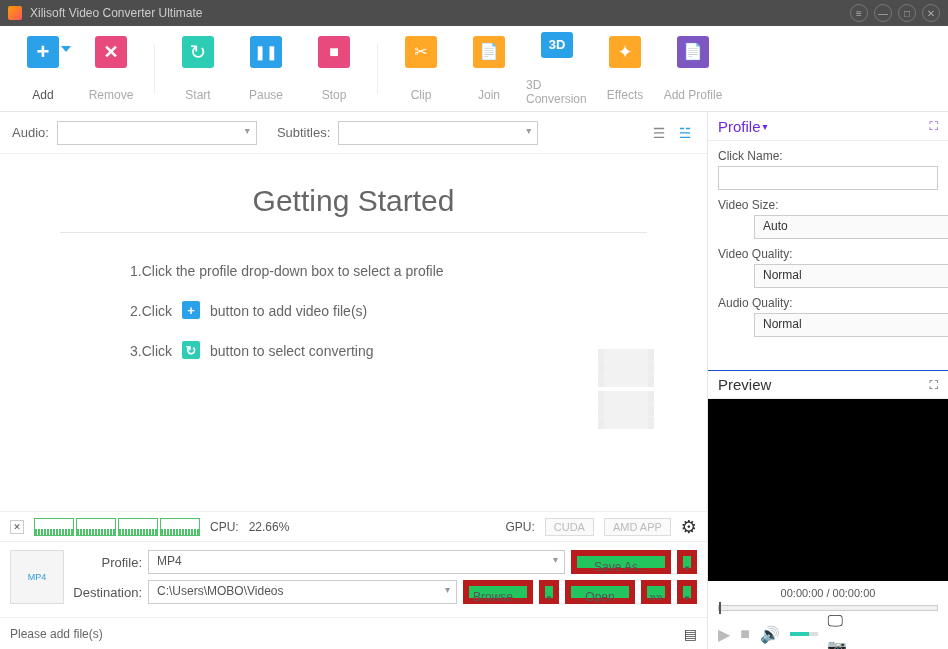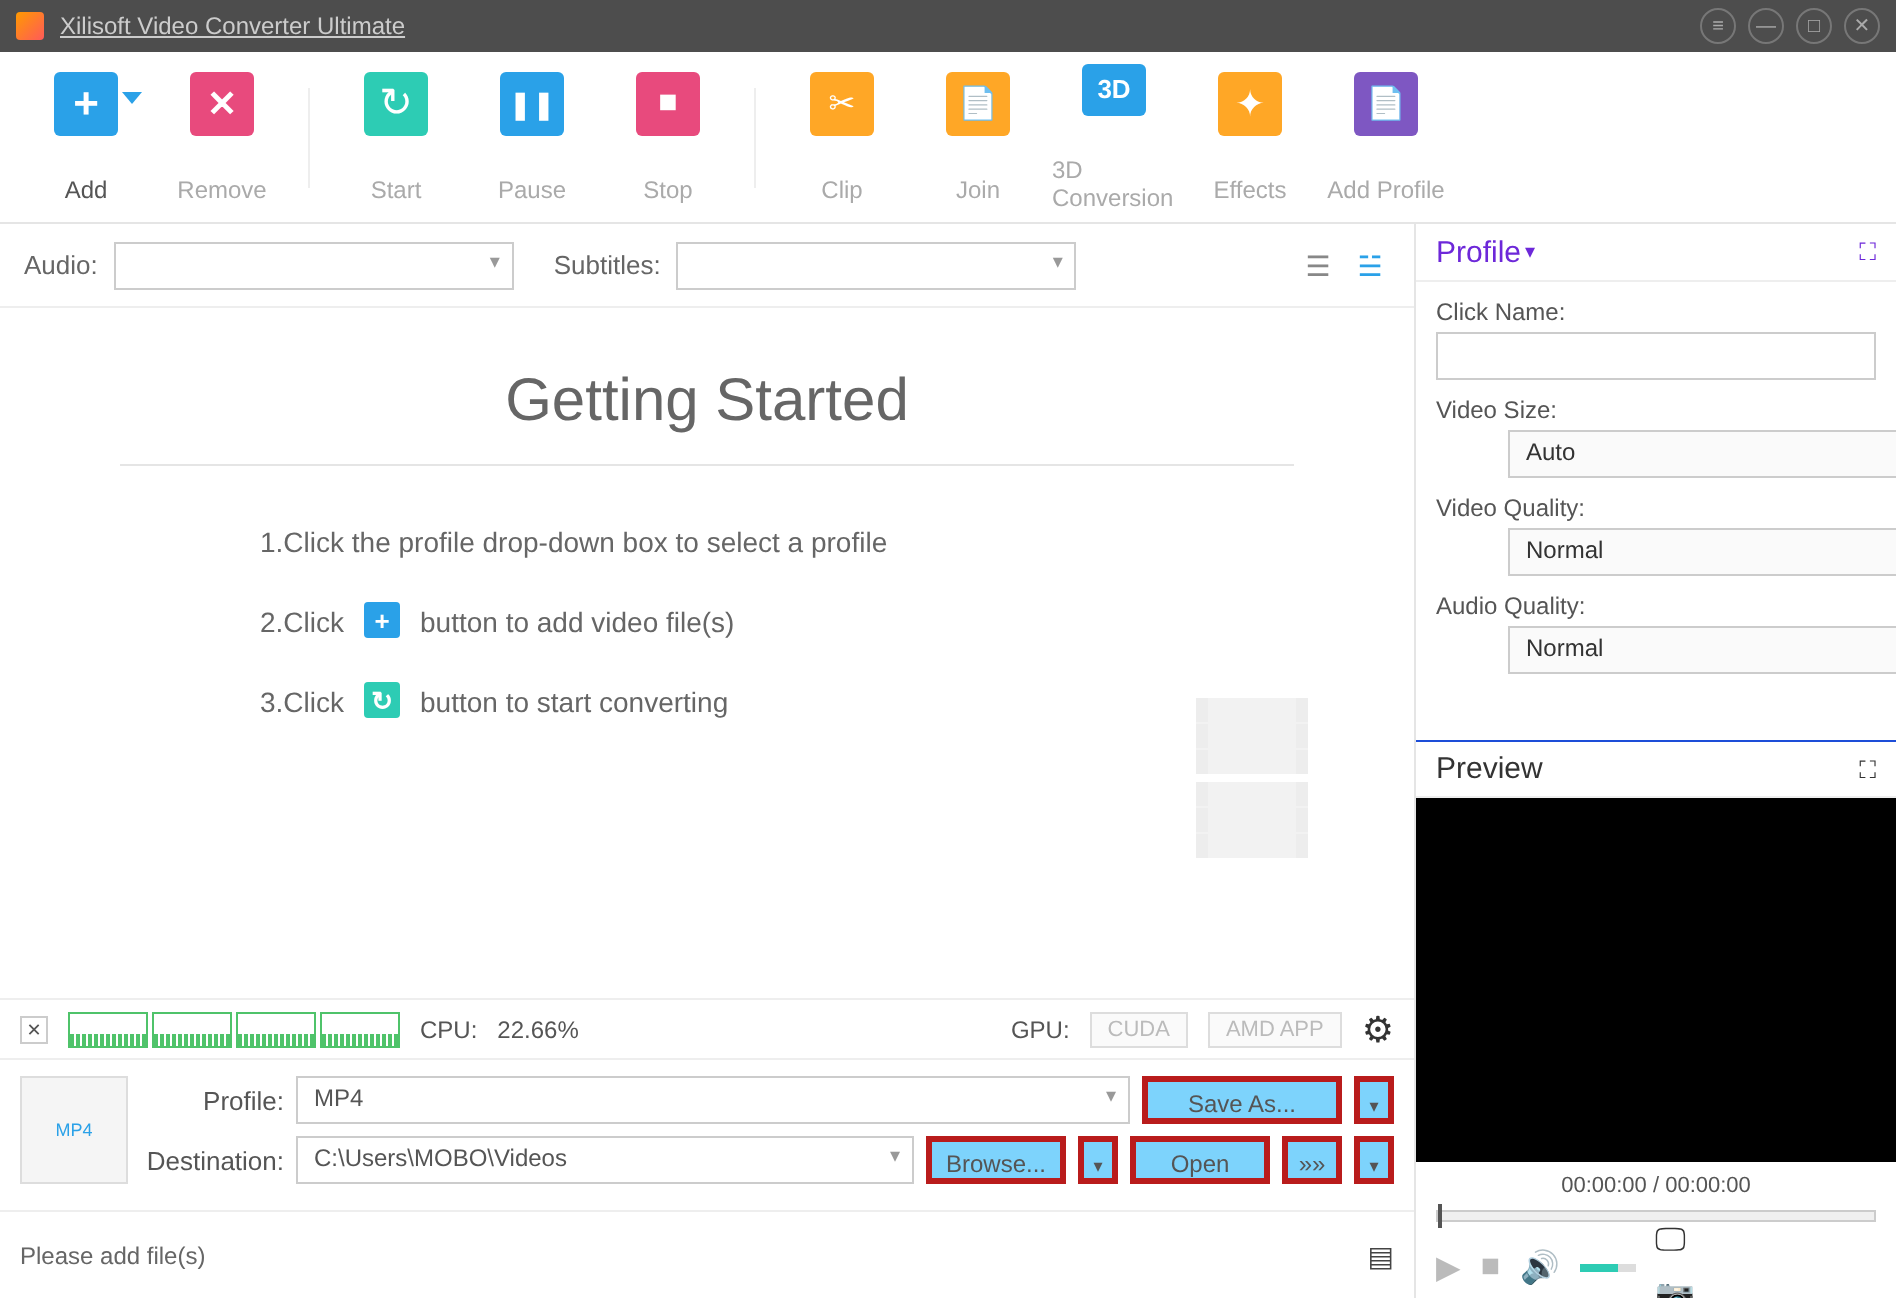--- a/index.html
+++ b/index.html
@@ -1,21 +1,21 @@
 <!DOCTYPE html>
 <html><head>
 <meta charset="utf-8">
 <style>
 * { margin: 0; padding: 0; box-sizing: border-box; font-family: "Segoe UI", Arial, sans-serif; }
 body { background: #fff; width: 948px; height: 649px; overflow: hidden; font-size: 12px; color: #555; }
 
 
 .titlebar { height: 26px; background: #4d4d4d; display: flex; align-items: center; padding: 0 8px; color: #ddd; }
 .titlebar .logo { width: 14px; height: 14px; background: linear-gradient(135deg,#ff9a00,#ff5a5a); border-radius: 2px; margin-right: 8px; }
-.titlebar .title { flex: 1; font-size: 12px; color: #ccc; text-decoration: underline; }
+.titlebar .title { flex: 1; font-size: 12px; color: #ccc; }
 .titlebar .win-btn { width: 18px; height: 18px; border: 1px solid #777; border-radius: 50%; margin-left: 6px; display: flex; align-items: center; justify-content: center; color: #aaa; font-size: 10px; cursor: pointer; }
 
 
 .toolbar { height: 86px; border-bottom: 1px solid #e5e5e5; display: flex; align-items: center; padding: 0 12px; gap: 6px; }
 .tbtn { width: 62px; height: 74px; display: flex; flex-direction: column; align-items: center; justify-content: center; gap: 20px; color: #aaa; font-size: 12px; cursor: pointer; }
 .tbtn.add { color: #555; }
 .tbtn .ico { width: 32px; height: 32px; display: flex; align-items: center; justify-content: center; border-radius: 3px; position: relative; }
 .tsep { width: 1px; height: 50px; background: #eee; margin: 0 6px; }
 .ico-add { background:#2aa1e8; }
 .ico-add::after{ content:"+"; color:#fff; font-size:22px; font-weight:bold; }
@@ -74,28 +74,28 @@
 .gpu-btn { padding:2px 8px; border:1px solid #ddd; color:#bbb; font-size:11px; background:#fafafa; }
 .gear { font-size:18px; color:#333; cursor:pointer; }
 
 
 .outbox { height: 76px; border-top:1px solid #eee; display:flex; padding:8px 10px; gap:8px; }
 .thumb { width:54px; height:54px; border:1px solid #ddd; background:#f5f5f5; display:flex; align-items:center; justify-content:center; color:#2aa1e8; font-size:9px; }
 .outrows { flex:1; display:flex; flex-direction:column; gap:6px; }
 .outrow { display:flex; align-items:center; gap:6px; }
 .outrow label { width:70px; text-align:right; color:#555; font-size:13px; }
 .outrow .combo { flex:1; height:24px; padding:3px 8px; font-size:12px; color:#555; }
-.outrow .btn { width:100px; height:24px; border:3px solid #b91c1c; background:#7dd3fc; font-size:12px; text-align:center; line-height:22px; cursor:pointer; }
+.outrow .btn { width:100px; height:24px; border:6px solid #b91c1c; background:#22c55e; font-size:12px; text-align:center; line-height:22px; cursor:pointer; }
 .outrow .btn.small { width:70px; }
 .outrow .btn.tiny { width:30px; font-size:12px; }
 .outrow .btn.drop { width:20px; position:relative; }
 .outrow .btn.drop::after{ content:"▾"; font-size:9px; }
 
 
-.status { height:44px; border-top:1px solid #eee; display:flex; align-items:center; padding:0 10px; font-size:12px; color:#666; }
+.status { height:32px; border-top:1px solid #eee; display:flex; align-items:center; padding:0 10px; font-size:12px; color:#666; }
 .status .ricon { margin-left:auto; font-size:14px; color:#444; }
 
 
 .panel-head { height:29px; display:flex; align-items:center; padding:0 10px; font-size:15px; color:#6d28d9; border-bottom:1px solid #eee; }
 .panel-head .exp { margin-left:auto; cursor:pointer; font-size:12px; }
 .panel-body { padding:8px 10px; flex:1; overflow:auto; }
 .field { margin-bottom:8px; }
 .field label { display:block; font-size:12px; color:#555; margin-bottom:3px; }
 .field .input { width:100%; height:24px; border:1px solid #ccc; padding:3px 8px; font-size:12px; background:#fff; }
 .field .combo { width:100%; height:24px; padding:3px 8px; font-size:12px; color:#333; background:#fafafa;margin-left:36px; }
@@ -192,21 +192,21 @@
             <span>1.Click the profile drop-down box to select a profile</span>
           </div>
         <div class="step">
           <span>2.Click</span>
           <span class="mini blue">+</span>
           <span>button to add video file(s)</span>
         </div>
         <div class="step">
           <span>3.Click</span>
           <span class="mini teal">↻</span>
-          <span>button to start converting</span>
+          <span>button to select converting</span>
         </div>
       </div>
       <div class="film">
           <div></div>
           <div></div>
         </div>
     </div>
 
     <div class="cpubar">
       <span style="width:14px;height:14px;border:1px solid #ccc;display:inline-flex;align-items:center;justify-content:center;font-size:9px;cursor:pointer">✕</span>

